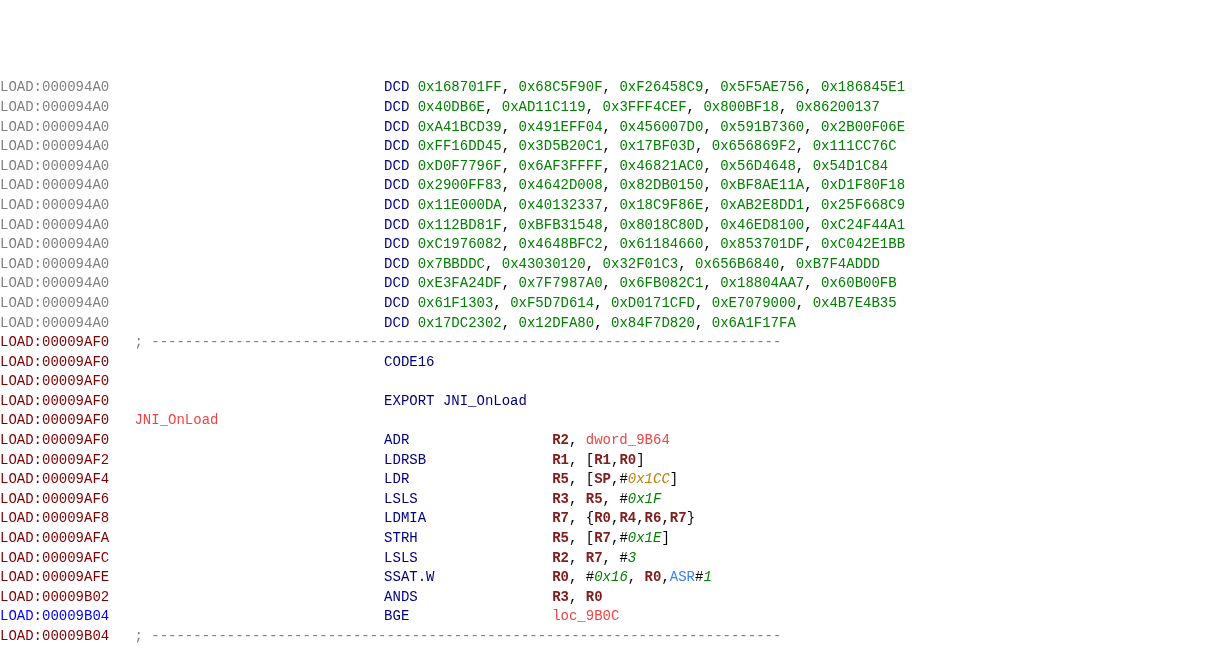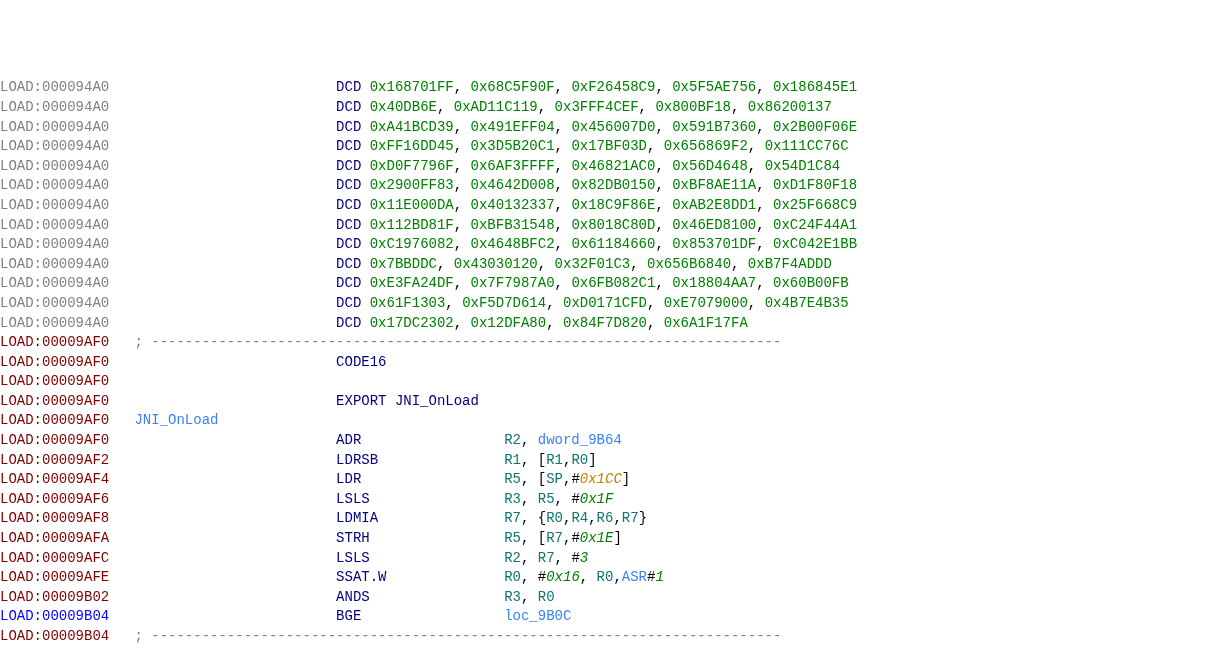--- a/index.html
+++ b/index.html
@@ -9,28 +9,28 @@
     font-family: "Consolas", "Courier New", monospace;
     font-size: 14px;
     line-height: 1.4;
     white-space: pre;
     overflow: hidden;
   }
   .line { display: block; }
   .seg { color: #808080; }
   .segr { color: #800000; }
   .segb { color: #0000ff; }
-  .mnem { color: #000080; }
+  .mnem { color: #000080; margin-left: 48px; }
   .hex { color: #008000; }
   .punct { color: #000000; }
   .txt { color: #3b82f6; }
-  .sym { color: #3b82f6; }
+  .sym { color: #ef4444; }
   .imm { color: #008000; font-style: italic; }
   .immx { color: #c08000; font-style: italic; }
-  .reg { color: #0f766e; }
+  .reg { color: #7f1d1d; font-weight: bold; }
   .cmt { color: #808080; }
 </style>
 </head>
 <body>
 
 
 
 <div id="listing"><div class="line"><span class="seg">LOAD:</span><span class="seg">000094A0</span><span>   </span><span>                        </span><span class="mnem">DCD</span><span> </span><span class="hex">0x168701FF</span><span class="punct">, </span><span class="hex">0x68C5F90F</span><span class="punct">, </span><span class="hex">0xF26458C9</span><span class="punct">, </span><span class="hex">0x5F5AE756</span><span class="punct">, </span><span class="hex">0x186845E1</span></div><div class="line"><span class="seg">LOAD:</span><span class="seg">000094A0</span><span>   </span><span>                        </span><span class="mnem">DCD</span><span> </span><span class="hex">0x40DB6E</span><span class="punct">, </span><span class="hex">0xAD11C119</span><span class="punct">, </span><span class="hex">0x3FFF4CEF</span><span class="punct">, </span><span class="hex">0x800BF18</span><span class="punct">, </span><span class="hex">0x86200137</span></div><div class="line"><span class="seg">LOAD:</span><span class="seg">000094A0</span><span>   </span><span>                        </span><span class="mnem">DCD</span><span> </span><span class="hex">0xA41BCD39</span><span class="punct">, </span><span class="hex">0x491EFF04</span><span class="punct">, </span><span class="hex">0x456007D0</span><span class="punct">, </span><span class="hex">0x591B7360</span><span class="punct">, </span><span class="hex">0x2B00F06E</span></div><div class="line"><span class="seg">LOAD:</span><span class="seg">000094A0</span><span>   </span><span>                        </span><span class="mnem">DCD</span><span> </span><span class="hex">0xFF16DD45</span><span class="punct">, </span><span class="hex">0x3D5B20C1</span><span class="punct">, </span><span class="hex">0x17BF03D</span><span class="punct">, </span><span class="hex">0x656869F2</span><span class="punct">, </span><span class="hex">0x111CC76C</span></div><div class="line"><span class="seg">LOAD:</span><span class="seg">000094A0</span><span>   </span><span>                        </span><span class="mnem">DCD</span><span> </span><span class="hex">0xD0F7796F</span><span class="punct">, </span><span class="hex">0x6AF3FFFF</span><span class="punct">, </span><span class="hex">0x46821AC0</span><span class="punct">, </span><span class="hex">0x56D4648</span><span class="punct">, </span><span class="hex">0x54D1C84</span></div><div class="line"><span class="seg">LOAD:</span><span class="seg">000094A0</span><span>   </span><span>                        </span><span class="mnem">DCD</span><span> </span><span class="hex">0x2900FF83</span><span class="punct">, </span><span class="hex">0x4642D008</span><span class="punct">, </span><span class="hex">0x82DB0150</span><span class="punct">, </span><span class="hex">0xBF8AE11A</span><span class="punct">, </span><span class="hex">0xD1F80F18</span></div><div class="line"><span class="seg">LOAD:</span><span class="seg">000094A0</span><span>   </span><span>                        </span><span class="mnem">DCD</span><span> </span><span class="hex">0x11E000DA</span><span class="punct">, </span><span class="hex">0x40132337</span><span class="punct">, </span><span class="hex">0x18C9F86E</span><span class="punct">, </span><span class="hex">0xAB2E8DD1</span><span class="punct">, </span><span class="hex">0x25F668C9</span></div><div class="line"><span class="seg">LOAD:</span><span class="seg">000094A0</span><span>   </span><span>                        </span><span class="mnem">DCD</span><span> </span><span class="hex">0x112BD81F</span><span class="punct">, </span><span class="hex">0xBFB31548</span><span class="punct">, </span><span class="hex">0x8018C80D</span><span class="punct">, </span><span class="hex">0x46ED8100</span><span class="punct">, </span><span class="hex">0xC24F44A1</span></div><div class="line"><span class="seg">LOAD:</span><span class="seg">000094A0</span><span>   </span><span>                        </span><span class="mnem">DCD</span><span> </span><span class="hex">0xC1976082</span><span class="punct">, </span><span class="hex">0x4648BFC2</span><span class="punct">, </span><span class="hex">0x61184660</span><span class="punct">, </span><span class="hex">0x853701DF</span><span class="punct">, </span><span class="hex">0xC042E1BB</span></div><div class="line"><span class="seg">LOAD:</span><span class="seg">000094A0</span><span>   </span><span>                        </span><span class="mnem">DCD</span><span> </span><span class="hex">0x7BBDDC</span><span class="punct">, </span><span class="hex">0x43030120</span><span class="punct">, </span><span class="hex">0x32F01C3</span><span class="punct">, </span><span class="hex">0x656B6840</span><span class="punct">, </span><span class="hex">0xB7F4ADDD</span></div><div class="line"><span class="seg">LOAD:</span><span class="seg">000094A0</span><span>   </span><span>                        </span><span class="mnem">DCD</span><span> </span><span class="hex">0xE3FA24DF</span><span class="punct">, </span><span class="hex">0x7F7987A0</span><span class="punct">, </span><span class="hex">0x6FB082C1</span><span class="punct">, </span><span class="hex">0x18804AA7</span><span class="punct">, </span><span class="hex">0x60B00FB</span></div><div class="line"><span class="seg">LOAD:</span><span class="seg">000094A0</span><span>   </span><span>                        </span><span class="mnem">DCD</span><span> </span><span class="hex">0x61F1303</span><span class="punct">, </span><span class="hex">0xF5D7D614</span><span class="punct">, </span><span class="hex">0xD0171CFD</span><span class="punct">, </span><span class="hex">0xE7079000</span><span class="punct">, </span><span class="hex">0x4B7E4B35</span></div><div class="line"><span class="seg">LOAD:</span><span class="seg">000094A0</span><span>   </span><span>                        </span><span class="mnem">DCD</span><span> </span><span class="hex">0x17DC2302</span><span class="punct">, </span><span class="hex">0x12DFA80</span><span class="punct">, </span><span class="hex">0x84F7D820</span><span class="punct">, </span><span class="hex">0x6A1F17FA</span></div><div class="line"><span class="segr">LOAD:</span><span class="segr">00009AF0</span><span>   </span><span></span><span class="cmt">; ---------------------------------------------------------------------------</span></div><div class="line"><span class="segr">LOAD:</span><span class="segr">00009AF0</span><span>   </span><span>                        </span><span class="mnem">CODE16</span></div><div class="line"><span class="segr">LOAD:</span><span class="segr">00009AF0</span><span>   </span></div><div class="line"><span class="segr">LOAD:</span><span class="segr">00009AF0</span><span>   </span><span>                        </span><span class="mnem">EXPORT JNI_OnLoad</span></div><div class="line"><span class="segr">LOAD:</span><span class="segr">00009AF0</span><span>   </span><span class="sym">JNI_OnLoad</span></div><div class="line"><span class="segr">LOAD:</span><span class="segr">00009AF0</span><span>   </span><span>                        </span><span class="mnem">ADR</span><span>                 </span><span class="reg">R2</span><span class="punct">, </span><span class="sym">dword_9B64</span></div><div class="line"><span class="segr">LOAD:</span><span class="segr">00009AF2</span><span>   </span><span>                        </span><span class="mnem">LDRSB</span><span>               </span><span class="reg">R1</span><span class="punct">, </span><span class="punct">[</span><span class="reg">R1</span><span class="punct">,</span><span class="reg">R0</span><span class="punct">]</span></div><div class="line"><span class="segr">LOAD:</span><span class="segr">00009AF4</span><span>   </span><span>                        </span><span class="mnem">LDR</span><span>                 </span><span class="reg">R5</span><span class="punct">, </span><span class="punct">[</span><span class="reg">SP</span><span class="punct">,</span><span class="punct">#</span><span class="immx">0x1CC</span><span class="punct">]</span></div><div class="line"><span class="segr">LOAD:</span><span class="segr">00009AF6</span><span>   </span><span>                        </span><span class="mnem">LSLS</span><span>                </span><span class="reg">R3</span><span class="punct">, </span><span class="reg">R5</span><span class="punct">, </span><span class="punct">#</span><span class="imm">0x1F</span></div><div class="line"><span class="segr">LOAD:</span><span class="segr">00009AF8</span><span>   </span><span>                        </span><span class="mnem">LDMIA</span><span>               </span><span class="reg">R7</span><span class="punct">, </span><span class="punct">{</span><span class="reg">R0</span><span class="punct">,</span><span class="reg">R4</span><span class="punct">,</span><span class="reg">R6</span><span class="punct">,</span><span class="reg">R7</span><span class="punct">}</span></div><div class="line"><span class="segr">LOAD:</span><span class="segr">00009AFA</span><span>   </span><span>                        </span><span class="mnem">STRH</span><span>                </span><span class="reg">R5</span><span class="punct">, </span><span class="punct">[</span><span class="reg">R7</span><span class="punct">,</span><span class="punct">#</span><span class="imm">0x1E</span><span class="punct">]</span></div><div class="line"><span class="segr">LOAD:</span><span class="segr">00009AFC</span><span>   </span><span>                        </span><span class="mnem">LSLS</span><span>                </span><span class="reg">R2</span><span class="punct">, </span><span class="reg">R7</span><span class="punct">, </span><span class="punct">#</span><span class="imm">3</span></div><div class="line"><span class="segr">LOAD:</span><span class="segr">00009AFE</span><span>   </span><span>                        </span><span class="mnem">SSAT.W</span><span>              </span><span class="reg">R0</span><span class="punct">, </span><span class="punct">#</span><span class="imm">0x16</span><span class="punct">, </span><span class="reg">R0</span><span class="punct">,</span><span class="txt">ASR</span><span class="punct">#</span><span class="imm">1</span></div><div class="line"><span class="segr">LOAD:</span><span class="segr">00009B02</span><span>   </span><span>                        </span><span class="mnem">ANDS</span><span>                </span><span class="reg">R3</span><span class="punct">, </span><span class="reg">R0</span></div><div class="line"><span class="segb">LOAD:</span><span class="segb">00009B04</span><span>   </span><span>                        </span><span class="mnem">BGE</span><span>                 </span><span class="sym">loc_9B0C</span></div><div class="line"><span class="segr">LOAD:</span><span class="segr">00009B04</span><span>   </span><span></span><span class="cmt">; ---------------------------------------------------------------------------</span></div></div>
 
 

